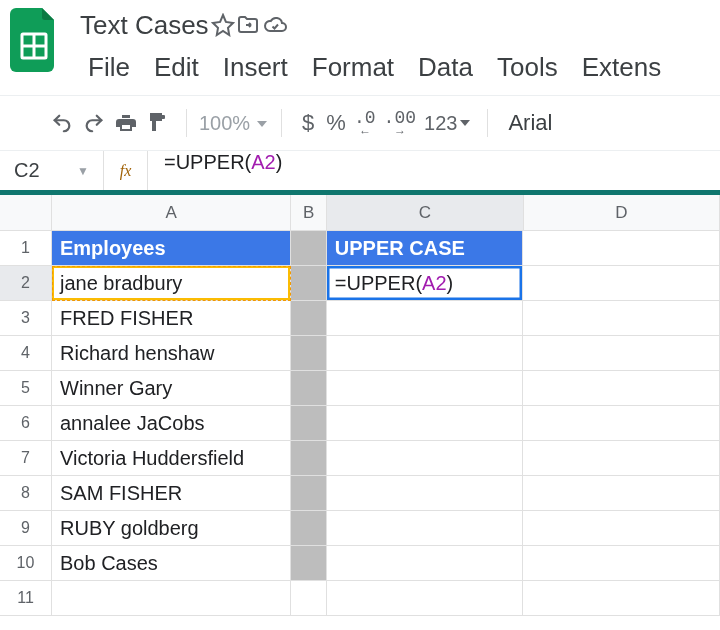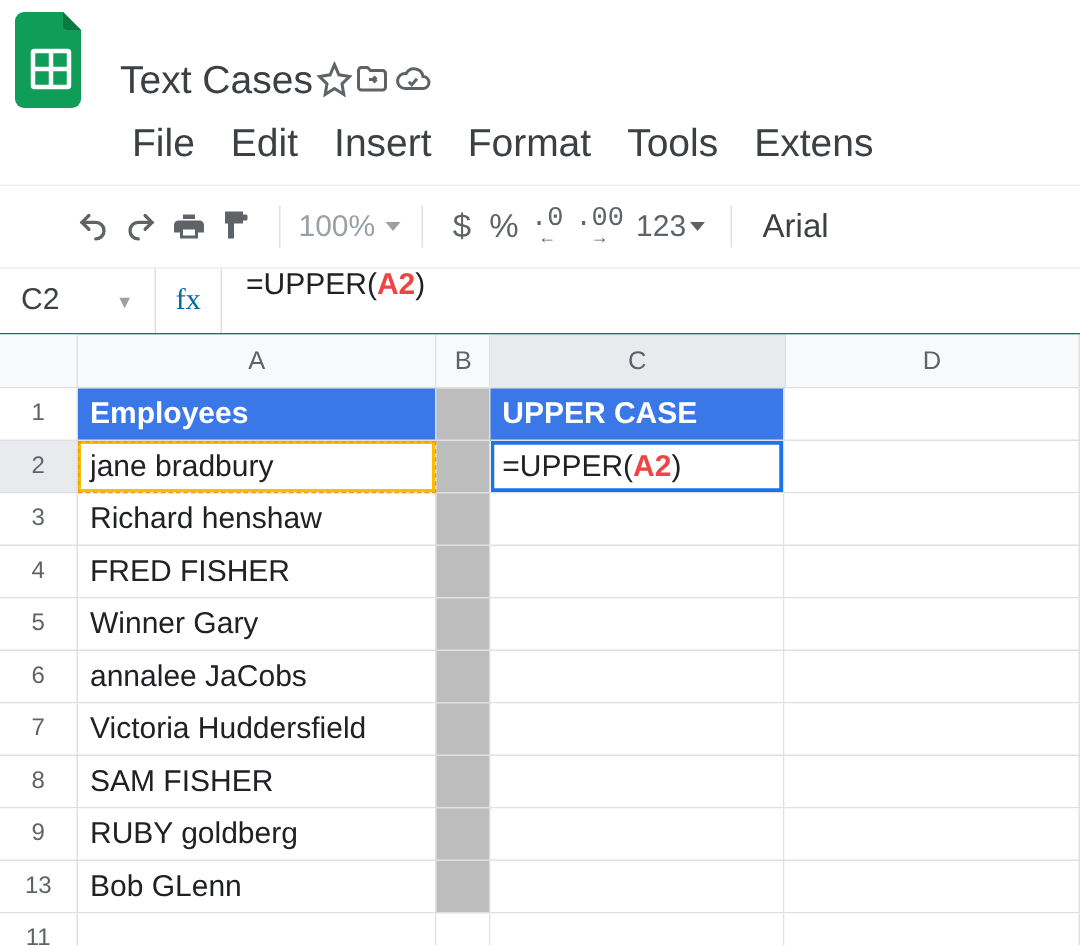--- a/index.html
+++ b/index.html
@@ -20,21 +20,20 @@
   }
   .doc-icon {
     width: 52px; height: 64px;
     display: flex; align-items: center; justify-content: center;
   }
   .doc-icon svg { width: 48px; height: 64px; }
   .title-stack { flex: 1; }
   .title-row {
     display: flex; align-items: center; 
     height: 34px;
-    margin-top: 28px;
   }
   .doc-title {
     font-size: 26px; font-weight: 400; color: #3c4043;
     padding: 0 2px;
   }
   .title-icon { color:#5f6368; display:inline-flex; }
   
   .menu-bar {
     display: flex; gap: 4px;
     padding: 6px 0 8px 0;
@@ -52,41 +51,41 @@
   }
   .tb-btn { display:inline-flex; align-items:center; justify-content:center;
             min-width:28px; height:32px; color:#5f6368; cursor:pointer; padding:0 4px; }
   .tb-sep { width:1px; height:28px; background:#e0e0e0; margin:0 12px; }
   .tb-zoom { color:#9aa0a6; display:flex; align-items:center; gap:6px; min-width:70px;}
   .tb-num { display:flex; align-items:center; gap:2px; }
   .tb-font { color:#3c4043; font-size:22px; padding:0 8px;text-align:right; }
   
   .fx-row {
     display:flex; align-items:flex-end; height:44px;
-    border-bottom: 1px solid #0f766e;
+    border-bottom: 5px solid #0f766e;
     font-size:20px;
   }
   .name-box {
     width:104px; padding:0 14px; color:#3c4043;
     display:flex; align-items:center; justify-content:space-between;
     border-right: 1px solid #e0e0e0; height:100%;
   }
   .name-caret { color:#9aa0a6; font-size:12px; }
   .fx-label {
-    width:44px; text-align:center; color:#0369a1;
+    width:44px; text-align:center; font-style:italic; color:#a16207;
     font-family: Georgia, "Times New Roman", serif;
     border-right:1px solid #e0e0e0; height:100%;
     display:flex; align-items:center; justify-content:center;
-    font-size:20px;
+    font-size:16px;
   }
   .formula-input {
     flex:1; padding:0 16px; height:100%; border:none; outline:none;
     font-family: Arial, sans-serif; font-size:20px; color:#202124;
   }
-  .fx-ref { color:#ef4444;font-weight:bold; }
+  .fx-ref { color:#a21caf; }
   
   .grid { display:flex; }
   .row-headers { width:52px; }
   .corner {
     height:36px; background:#f8f9fa;
     border-right:1px solid #e0e0e0; border-bottom:1px solid #e0e0e0;
   }
   .row-head {
     height:35px; background:#fff;
     border-right:1px solid #e0e0e0; border-bottom:1px solid #e0e0e0;
@@ -160,20 +159,21 @@
             <path d="M7 18a5 5 0 1 1 .8-9.94A6 6 0 0 1 19 10a4 4 0 0 1 0 8z"></path>
             <path d="M9.5 13.5l2 2 3.5-4"></path>
           </svg>
       </span>
     </div>
     <div class="menu-bar">
       <span class="menu-item">File</span>
       <span class="menu-item">Edit</span>
       <span class="menu-item">Insert</span>
       <span class="menu-item">Format</span>
+      <span class="menu-item">Data</span>
       <span class="menu-item">Tools</span>
       <span class="menu-item">Extens</span>
     </div>
   </div>
 </div>
 
 <div class="toolbar">
   <div style="width:36px;"></div>
   <span class="tb-btn">
     <svg width="24" height="22" viewBox="0 0 24 24" fill="none" stroke="#5f6368" stroke-width="2.4" stroke-linecap="round">
@@ -247,21 +247,21 @@
     <div class="corner"></div>
     <div class="row-head">1</div>
     <div class="row-head active">2</div>
     <div class="row-head">3</div>
     <div class="row-head">4</div>
     <div class="row-head">5</div>
     <div class="row-head">6</div>
     <div class="row-head">7</div>
     <div class="row-head">8</div>
     <div class="row-head">9</div>
-    <div class="row-head">13</div>
+    <div class="row-head">10</div>
     <div class="row-head">11</div>
   </div>
   <div class="cols">
     <div class="col-head-row">
       <div class="col-head col-A">A</div>
       <div class="col-head col-B">B</div>
       <div class="col-head col-C active">C</div>
       <div class="col-head col-D">D</div>
     </div>
 
@@ -277,34 +277,34 @@
       <div class="cell col-B"></div>
       <div class="cell col-C active-cell">
         <span>=UPPER(</span>
           <span class="fx-ref">A2</span>
           <span>)</span>
       </div>
       <div class="cell col-D"></div>
     </div>
 
     <div class="data-row">
+      <div class="cell col-A">FRED FISHER</div>
+      <div class="cell col-B"></div>
+      <div class="cell col-C"></div>
+      <div class="cell col-D"></div>
+    </div>
+
+    <div class="data-row">
       <div class="cell col-A">Richard henshaw</div>
       <div class="cell col-B"></div>
       <div class="cell col-C"></div>
       <div class="cell col-D"></div>
     </div>
 
     <div class="data-row">
-      <div class="cell col-A">FRED FISHER</div>
-      <div class="cell col-B"></div>
-      <div class="cell col-C"></div>
-      <div class="cell col-D"></div>
-    </div>
-
-    <div class="data-row">
       <div class="cell col-A">Winner Gary</div>
       <div class="cell col-B"></div>
       <div class="cell col-C"></div>
       <div class="cell col-D"></div>
     </div>
 
     <div class="data-row">
       <div class="cell col-A">annalee JaCobs</div>
       <div class="cell col-B"></div>
       <div class="cell col-C"></div>
@@ -326,21 +326,21 @@
     </div>
 
     <div class="data-row">
       <div class="cell col-A">RUBY goldberg</div>
       <div class="cell col-B"></div>
       <div class="cell col-C"></div>
       <div class="cell col-D"></div>
     </div>
 
     <div class="data-row">
-      <div class="cell col-A">Bob GLenn</div>
+      <div class="cell col-A">Bob Cases</div>
       <div class="cell col-B"></div>
       <div class="cell col-C"></div>
       <div class="cell col-D"></div>
     </div>
 
     <div class="data-row">
       <div class="cell col-A"></div>
       <div class="cell col-B" style="background:#fff;"></div>
       <div class="cell col-C"></div>
       <div class="cell col-D"></div>

